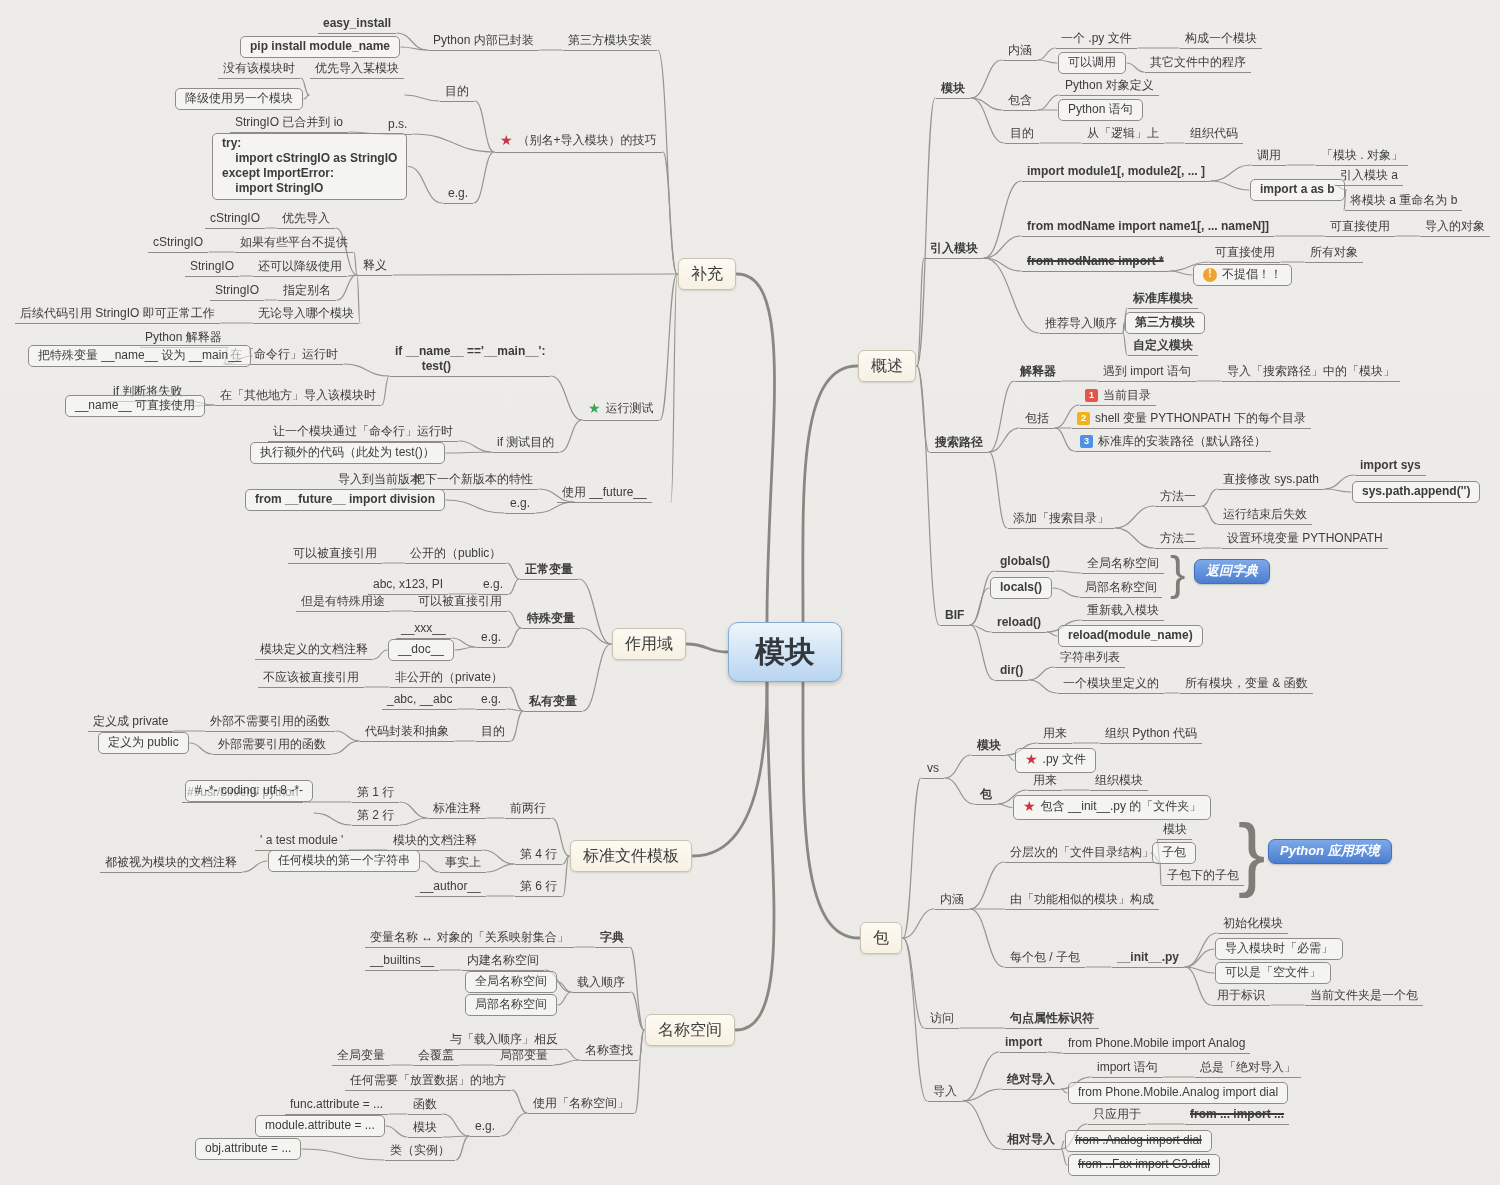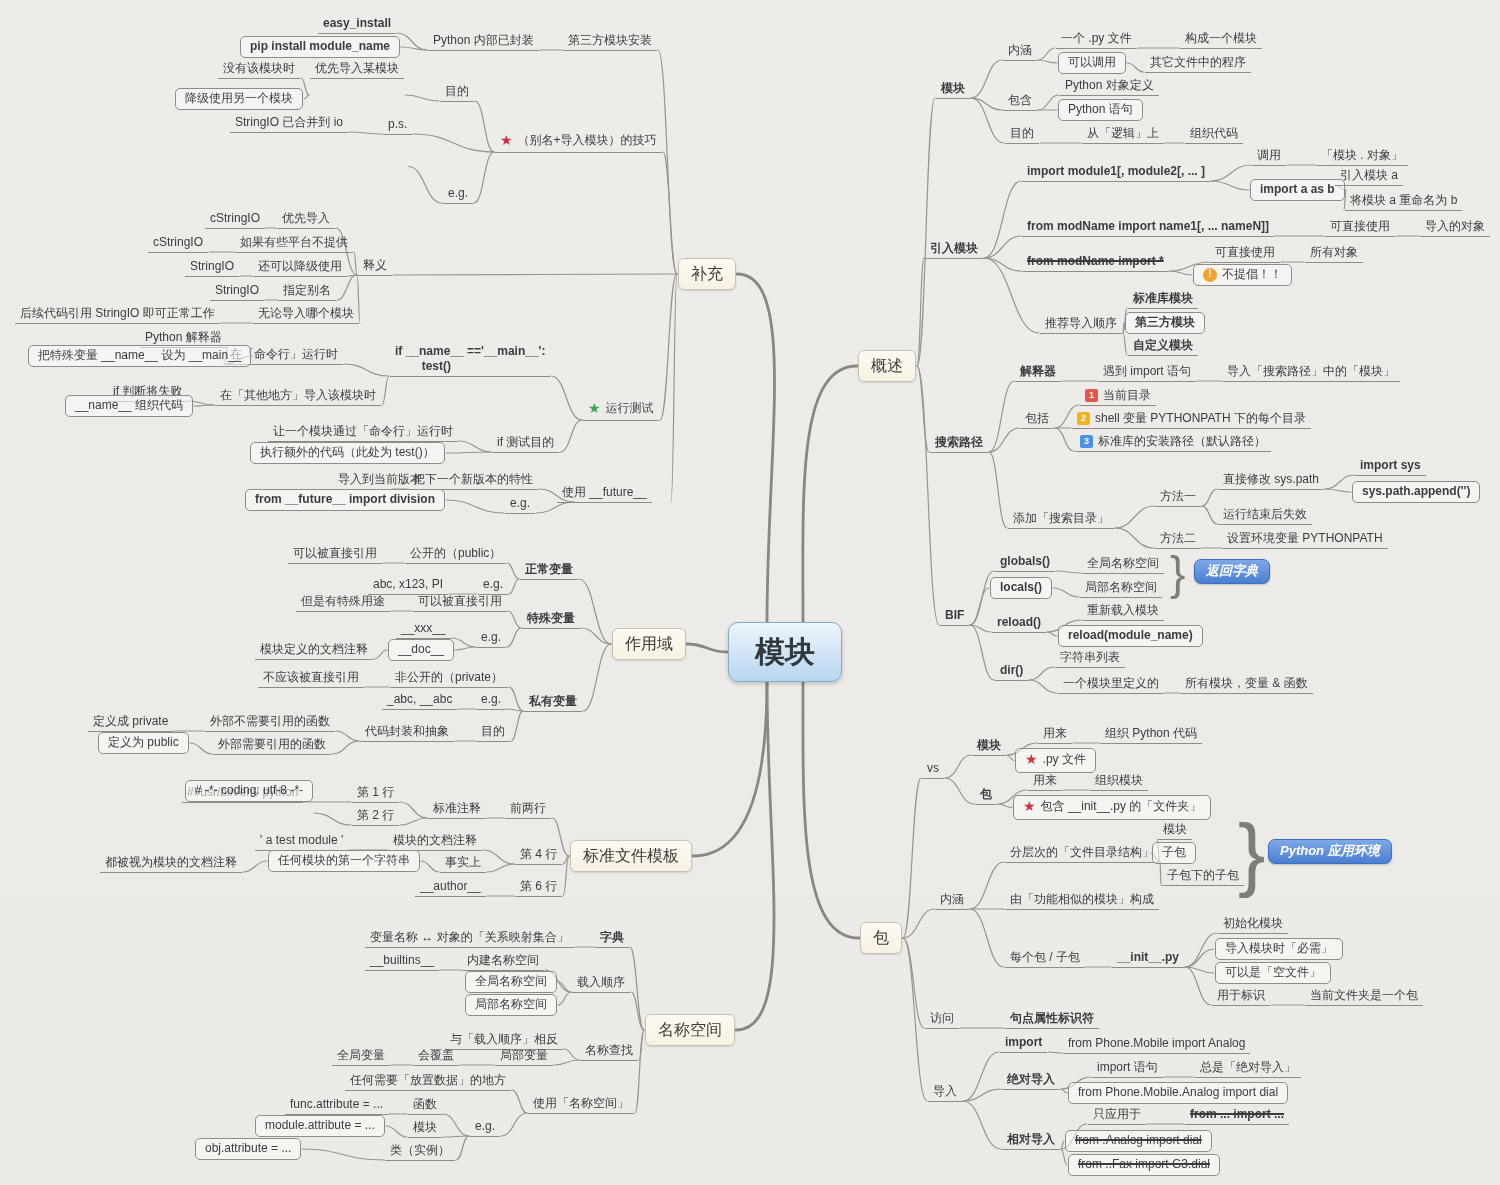--- a/index.html
+++ b/index.html
@@ -298,20 +298,26 @@
     </div>
     <div class="node line" style="left: 383px; top: 116px;">
       <span class="lbl">p.s.</span>
     </div>
     <div class="node line" style="left: 230px; top: 114px;">
       <span class="lbl">StringIO 已合并到 io</span>
     </div>
     <div class="node line" style="left: 443px; top: 185px;">
       <span class="lbl">e.g.</span>
     </div>
+    <div class="node box bold pre" style="left: 212px; top: 133px;">
+      <span class="lbl">try:
+    import cStringIO as StringIO
+except ImportError:
+    import StringIO</span>
+    </div>
     <div class="node line" style="left: 358px; top: 257px;">
       <span class="lbl">释义</span>
     </div>
     <div class="node line" style="left: 277px; top: 210px;">
       <span class="lbl">优先导入</span>
     </div>
     <div class="node line" style="left: 205px; top: 210px;">
       <span class="lbl">cStringIO</span>
     </div>
     <div class="node line" style="left: 235px; top: 234px;">
@@ -355,21 +361,21 @@
     <div class="node box" style="left: 28px; top: 345px;">
       <span class="lbl">把特殊变量 __name__ 设为 __main__</span>
     </div>
     <div class="node line" style="left: 215px; top: 387px;">
       <span class="lbl">在「其他地方」导入该模块时</span>
     </div>
     <div class="node line" style="left: 108px; top: 383px;">
       <span class="lbl">if 判断将失败</span>
     </div>
     <div class="node box" style="left: 65px; top: 395px;">
-      <span class="lbl">__name__ 组织代码</span>
+      <span class="lbl">__name__ 可直接使用</span>
     </div>
     <div class="node line" style="left: 492px; top: 434px;">
       <span class="lbl">if 测试目的</span>
     </div>
     <div class="node line" style="left: 268px; top: 423px;">
       <span class="lbl">让一个模块通过「命令行」运行时</span>
     </div>
     <div class="node box" style="left: 250px; top: 442px;">
       <span class="lbl">执行额外的代码（此处为 test()）</span>
     </div>

